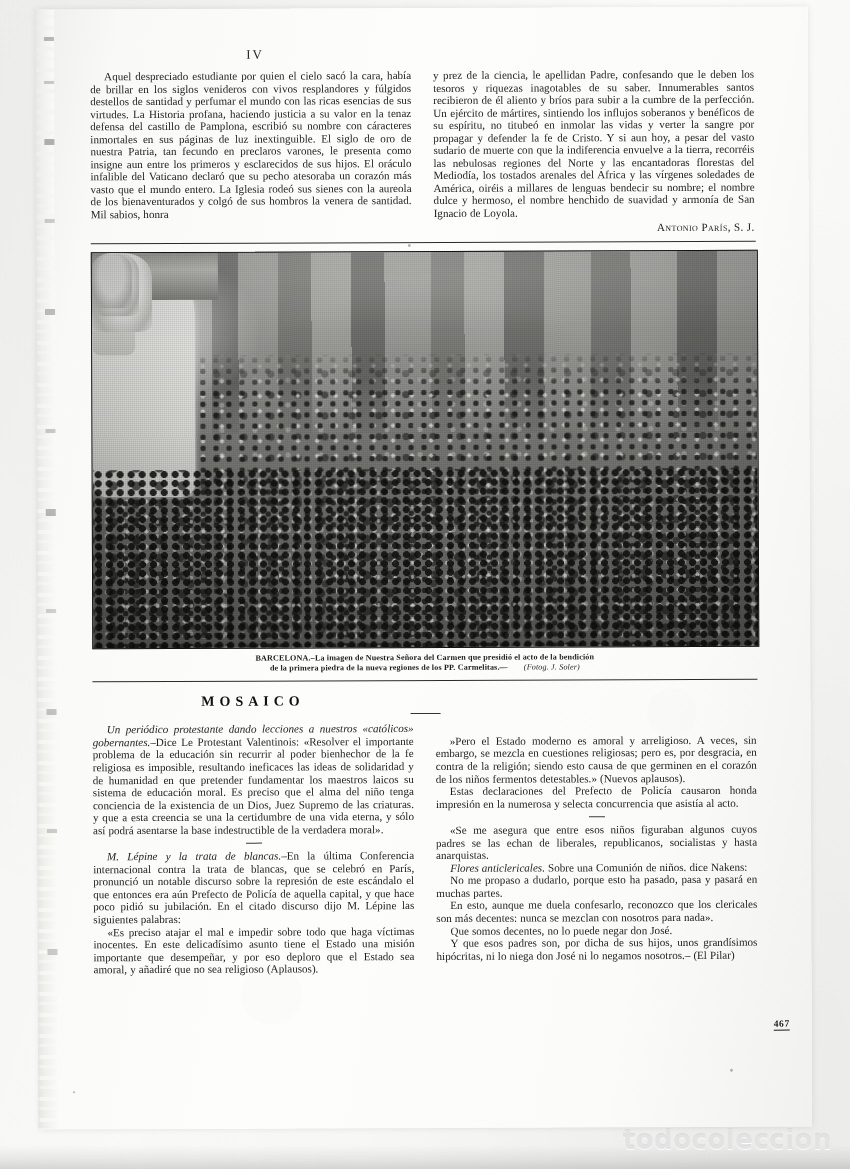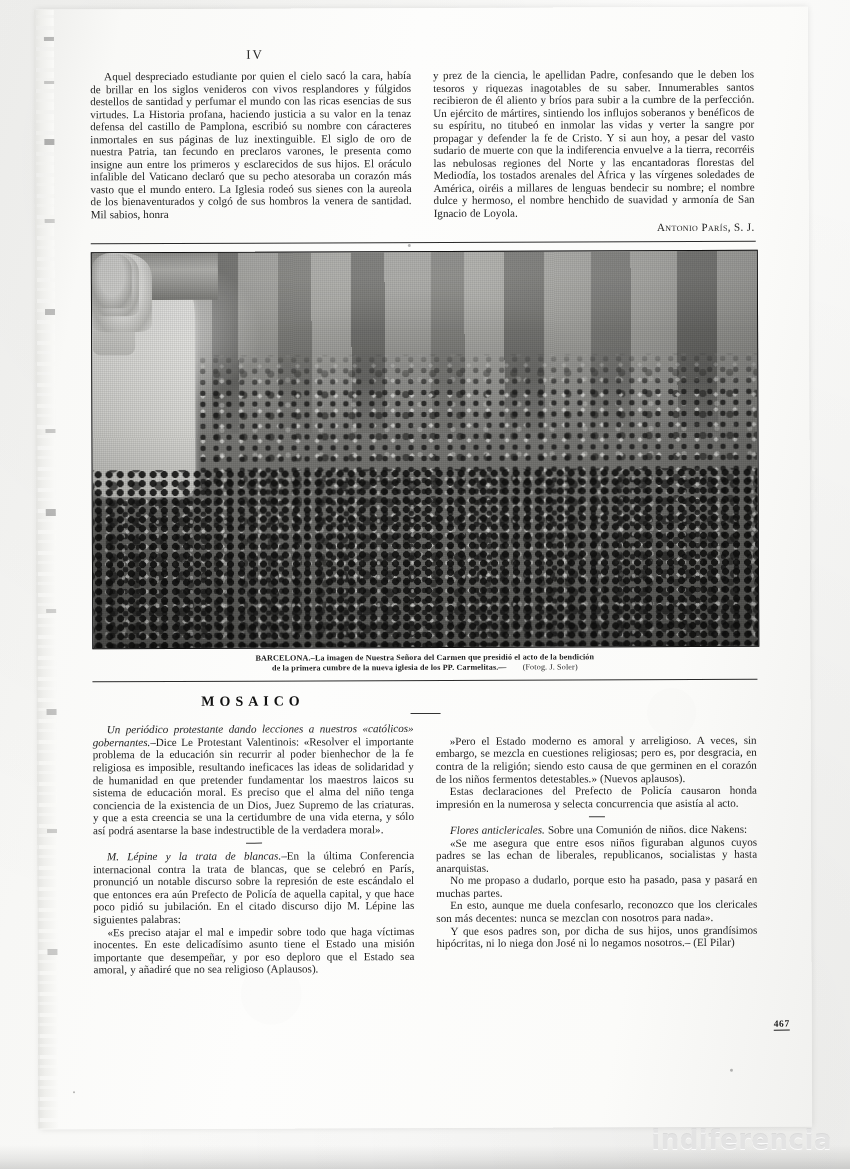--- a/index.html
+++ b/index.html
@@ -331,20 +331,21 @@
     margin-top: 5px;
     text-align: center;
     font-size: 8.1px;
     line-height: 10.4px;
     color: #1c1c1c;
     font-weight: bold;
     letter-spacing: .15px;
   }
   #caption .credit {
     font-weight: normal;
+    font-style: italic;
     margin-left: 16px;
   }
 
   
   #mosaico-wrap { margin-top: 12px; }
   #mosaico-title {
     text-align: center;
     width: 321px;
     font-size: 14px;
     font-weight: bold;
@@ -467,21 +468,21 @@
           <div class="ph-layer" id="ph-vestment-b"></div>
           <div class="ph-layer" id="ph-vestment-c"></div>
           <div class="ph-layer" id="ph-grain"></div>
           <div class="ph-layer" id="ph-vignette"></div>
         </div>
       </div>
 
       <div id="caption">
         <div>BARCELONA.–La imagen de Nuestra Señora del Carmen que presidió el acto de la bendición</div>
         <div>
-          <span>de la primera cumbre de la nueva iglesia de los PP. Carmelitas.—</span><span class="credit">(Fotog. J. Soler)</span>
+          <span>de la primera piedra de la nueva regiones de los PP. Carmelitas.—</span><span class="credit">(Fotog. J. Soler)</span>
         </div>
       </div>
     </div>
 
     <hr class="rule below-caption">
 
     <div id="mosaico-wrap">
       <div id="mosaico-title">MOSAICO</div>
       <div class="ornament"></div>
 
@@ -506,34 +507,35 @@
 
           <p class="body-text no-indent">
             <span>&nbsp;</span>
           </p>
 
           <p class="body-text">»Pero el Estado moderno es amoral y arreligioso. A veces, sin embargo, se mezcla en cuestiones religiosas; pero es, por desgracia, en contra de la religión; siendo esto causa de que germinen en el corazón de los niños fermentos detestables.» (Nuevos aplausos).</p>
 
           <p class="body-text">Estas declaraciones del Prefecto de Policía causaron honda impresión en la numerosa y selecta concurrencia que asistía al acto.</p>
 
           <div class="sep-dash"></div>
+
+          <p class="body-text">«Se me asegura que entre esos niños figuraban algunos cuyos padres se las echan de liberales, republicanos, socialistas y hasta anarquistas.</p>
 
           <p class="body-text">
             <span class="lead-italic">Flores anticlericales.</span>
             <span>Sobre una Comunión de niños. dice Nakens:</span>
           </p>
-
-          <p class="body-text">«Se me asegura que entre esos niños figuraban algunos cuyos padres se las echan de liberales, republicanos, socialistas y hasta anarquistas.</p>
           <p class="body-text">No me propaso a dudarlo, porque esto ha pasado, pasa y pasará en muchas partes.</p>
           <p class="body-text">En esto, aunque me duela confesarlo, reconozco que los clericales son más decentes: nunca se mezclan con nosotros para nada».</p>
+          <p class="body-text">Que somos decentes, no lo puede negar don José.</p>
           <p class="body-text">Y que esos padres son, por dicha de sus hijos, unos grandísimos hipócritas, ni lo niega don José ni lo negamos nosotros.– (El Pilar)</p>
         </div>
       </div>
     </div>
 
   </div>
 
   <div id="page-number">467</div>
 </div>
 
 <div id="bed-shadow"></div>
 
-<div id="watermark">indiferencia</div>
+<div id="watermark">todocoleccion</div>
 
 </body></html>

